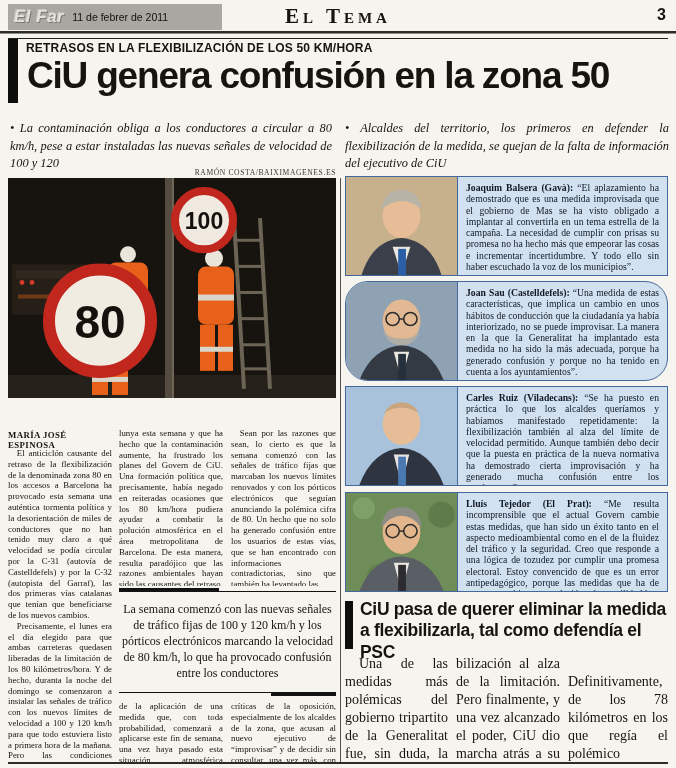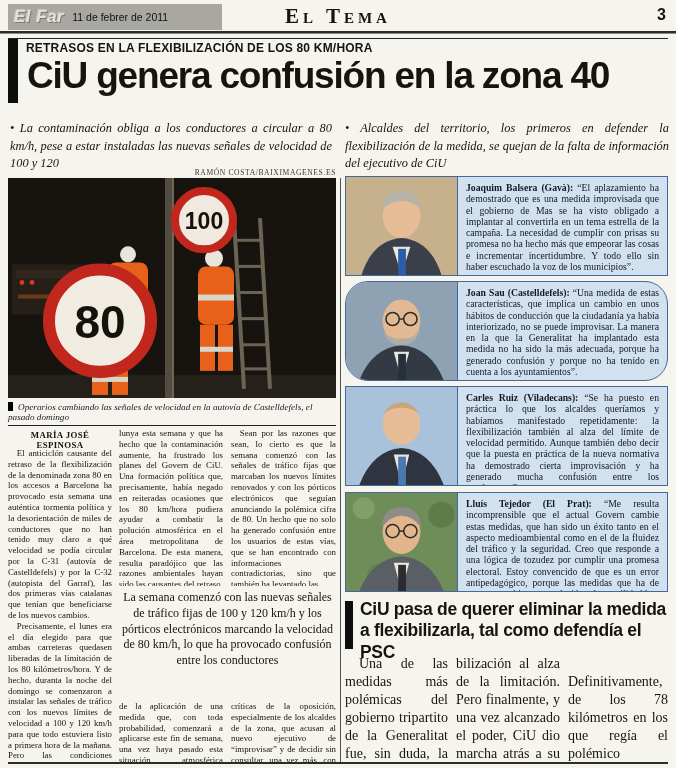--- a/index.html
+++ b/index.html
@@ -31,29 +31,29 @@
 
   
   .photo-credit{position:absolute;left:8px;top:168px;width:328px;text-align:right;font-size:7.6px;letter-spacing:.6px;color:#3c3a34;}
   .photo{position:absolute;left:8px;top:178px;width:328px;height:220px;display:block;}
   .caption-row{position:absolute;left:8px;top:402px;width:328px;border-bottom:1px solid #222;padding-bottom:3px;font-style:italic;font-size:9.2px;color:#222;}
   .caption-row .sq{display:inline-block;width:5px;height:9px;background:#000;margin-right:5px;vertical-align:-1px;}
 
   .vrule{position:absolute;left:340px;top:178px;width:1px;height:584px;background:#55524b;}
 
   
-  .byline{position:absolute;left:8px;top:430px;width:104px;text-align:center;font-size:8.8px;font-weight:bold;letter-spacing:.4px;}
+  .byline{position:absolute;left:8px;top:430px;width:104px;font-size:8.8px;font-weight:bold;letter-spacing:.4px;}
   .bodytxt{font-size:8.8px;line-height:10.8px;text-align:justify;white-space:pre-line;overflow:hidden;}
   .col1{position:absolute;left:8px;top:448px;width:104px;height:314px;}
   .col2t{position:absolute;left:119px;top:428px;width:104px;height:158px;}
   .col3t{position:absolute;left:231px;top:428px;width:105px;height:158px;}
   .col2b{position:absolute;left:119px;top:701px;width:104px;height:61px;}
   .col3b{position:absolute;left:231px;top:701px;width:105px;height:61px;}
 
-  .pullquote{position:absolute;left:119px;top:588px;width:217px;height:108px;display:flex;flex-direction:row;justify-content:space-between;}
+  .pullquote{position:absolute;left:119px;top:588px;width:217px;height:108px;display:flex;flex-direction:column;justify-content:space-between;}
   .pq-top{height:4px;border-bottom:1px solid #111;background:linear-gradient(to right,#111 0 46%,transparent 46%);}
   .pq-bot{height:4px;border-top:1px solid #111;background:linear-gradient(to left,#111 0 30%,transparent 30%);}
   .pq-text{font-size:12px;line-height:1.32;text-align:center;padding:2px 2px;}
 
   
   .quote-box{position:absolute;left:345px;width:323px;height:100px;background:var(--quote-bg);border:1px solid var(--quote-border);display:flex;overflow:hidden;}
   .q1{top:176px;justify-content:center;} .q2{top:281px;border-radius:23px;} .q3{top:386px;} .q4{top:492px;}
   .portrait{width:112px;height:100%;flex:0 0 112px;border-right:1px solid var(--quote-border);}
   .quote-text{flex:1;padding:5px 8px 4px 8px;font-size:9.7px;line-height:11.3px;text-align:justify;color:#101826;}
   .quote-text b::after{content:" ";}
@@ -78,22 +78,22 @@
       <span class="logo">El Far</span>
       <span class="mast-date">11 de febrer de 2011</span>
     </div>
     <div class="section-title">El Tema</div>
     <div class="pageno">3</div>
   </div>
   <div class="header-rule"></div>
 
   <div class="kicker-rule"></div>
   <div class="side-bar"></div>
-  <div class="kicker">RETRASOS EN LA FLEXIBILIZACIÓN DE LOS 80 KM/HORA</div>
-  <h1 class="headline">CiU genera confusión en la zona 40</h1>
+  <div class="kicker">RETRASOS EN LA FLEXIBILIZACIÓN DE LOS 50 KM/HORA</div>
+  <h1 class="headline">CiU genera confusión en la zona 50</h1>
 
   <p class="subhead left">• La contaminación obliga a los conductores a circular a 80 km/h, pese a estar instaladas las nuevas señales de velocidad de 100 y 120</p>
   <p class="subhead right">• Alcaldes del territorio, los primeros en defender la flexibilización de la medida, se quejan de la falta de información del ejecutivo de CiU</p>
 
   <div class="photo-credit">RAMÓN COSTA/BAIXIMAGENES.ES</div>
 
   <svg class="photo" viewBox="0 0 328 219" preserveAspectRatio="none">
     <rect x="0" y="0" width="328" height="219" fill="#17130f"></rect>
     <rect x="0" y="196" width="328" height="23" fill="#26201a"></rect>
 
@@ -141,23 +141,20 @@
       <circle cx="196" cy="42" r="29" fill="#efe9df" stroke="var(--sign-red)" stroke-width="8"></circle>
       <text x="196" y="51" text-anchor="middle" font-family="Liberation Sans, sans-serif" font-weight="bold" font-size="23" fill="#15110d">100</text>
     </g>
 
     <g>
       <circle cx="92" cy="142" r="51" fill="#f1ece2" stroke="var(--sign-red)" stroke-width="12"></circle>
       <text x="92" y="159" text-anchor="middle" font-family="Liberation Sans, sans-serif" font-weight="bold" font-size="46" fill="#15110d">80</text>
     </g>
   </svg>
 
-  <div class="caption-row">
-    <span class="sq"></span><span>Operarios cambiando las señales de velocidad en la autovía de Castelldefels, el pasado domingo</span>
-  </div>
 
   <div class="vrule"></div>
 
   <div class="byline">MARÍA JOSÉ ESPINOSA</div>
   <div class="bodytxt col1"> El anticiclón causante del retraso de la flexibilización de la denominada zona 80 en los accesos a Barcelona ha provocado esta semana una auténtica tormenta política y la desorientación de miles de conductores que no han tenido muy claro a qué velocidad se podía circular por la C-31 (autovía de Castelldefels) y por la C-32 (autopista del Garraf), las dos primeras vías catalanas que tenían que beneficiarse de los nuevos cambios.
  Precisamente, el lunes era el día elegido para que ambas carreteras quedasen liberadas de la limitación de los 80 kilómetros/hora. Y de hecho, duranta la noche del domingo se comenzaron a instalar las señales de tráfico con los nuevos límites de velocidad a 100 y 120 km/h para que todo estuviera listo a primera hora de la mañana. Pero las condiciones meteorológicas, más concretamente el anticiclón que ha pasado por Cata-</div>
   <div class="bodytxt col2t">lunya esta semana y que ha hecho que la contaminación aumente, ha frustrado los planes del Govern de CiU. Una formación política que, precisamente, había negado en reiteradas ocasiones que los 80 km/hora pudiera ayudar a combatir la polución atmosférica en el área metropolitana de Barcelona. De esta manera, resulta paradójico que las razones ambientales hayan sido las causantes del retraso</div>
   <div class="bodytxt col3t"> Sean por las razones que sean, lo cierto es que la semana comenzó con las señales de tráfico fijas que marcaban los nuevos límites renovados y con los pórticos electrónicos que seguían anunciando la polémica cifra de 80. Un hecho que no solo ha generado confusión entre los usuarios de estas vías, que se han encontrado con informaciones contradictorias, sino que también ha levantado las</div>
 
   <div class="pullquote">

